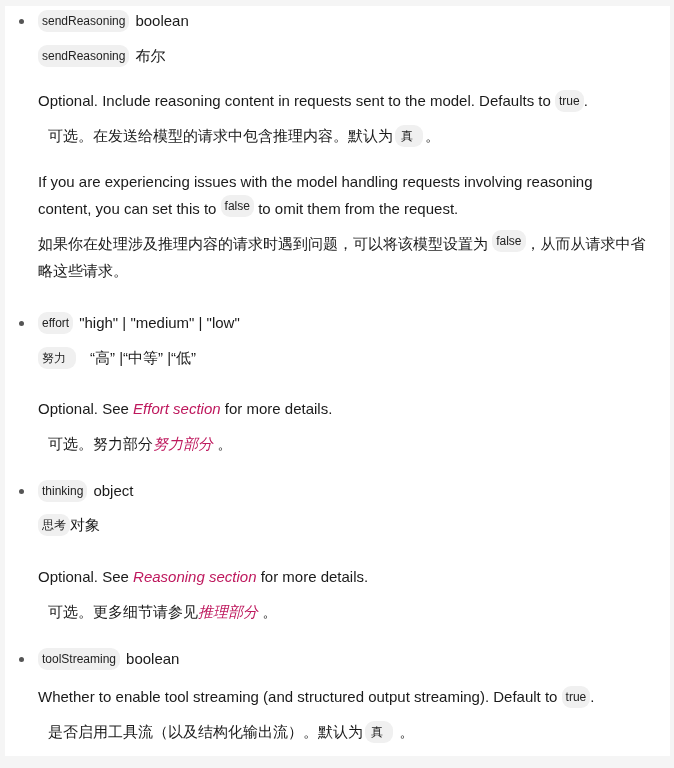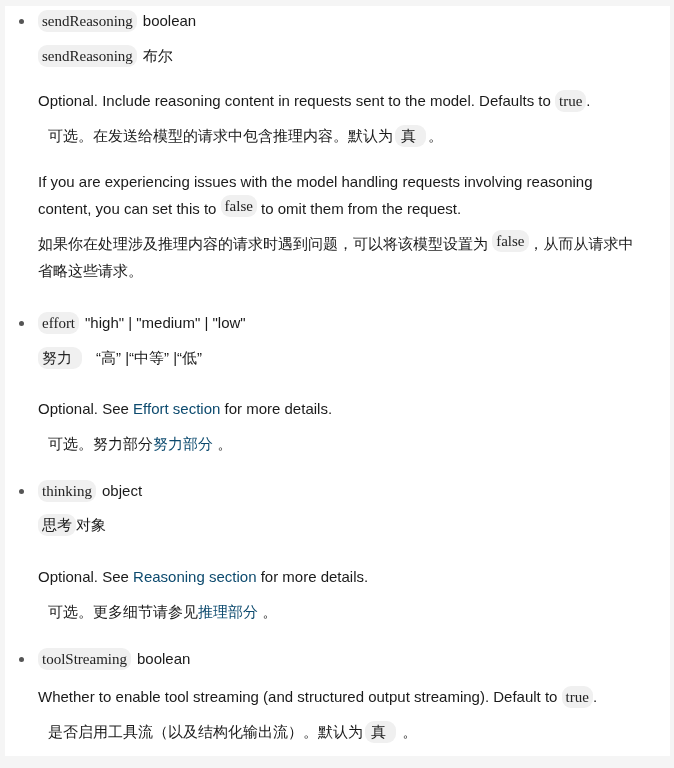--- a/index.html
+++ b/index.html
@@ -17,25 +17,25 @@
   .bullet {
     position: absolute; left: 14px; width: 5px; height: 5px;
     border-radius: 50%; background: #555;
   }
   .line {
     position: absolute; left: 33px; white-space: nowrap;
     font-size: 15px; line-height: 22px;
   }
   .code {
     display: inline-block; background: #f0f0f0; border-radius: 9px;
-    padding: 0 4px; font-family: Liberation Serif, serif;
-    font-size: 15px; line-height: 22px; color: #222; vertical-align: top;
+    padding: 0 4px; font-family: Liberation Sans, sans-serif;
+    font-size: 12px; line-height: 22px; color: #222; vertical-align: top;
   }
   .type { margin-left: 6px; }
-  .link { color: #0c4a6e; text-decoration: none; }
+  .link { color: #be185d; text-decoration: none; font-style: italic; }
   .para { font-size: 15px; line-height: 27px; white-space: normal; width: 610px; }
   .cn { font-size: 15px; margin-left: 10px; }
 </style>
 </head>
 <body>
 
 <div class="card">
 
   <div class="item">
     <div class="bullet" style="top:13px"></div>

